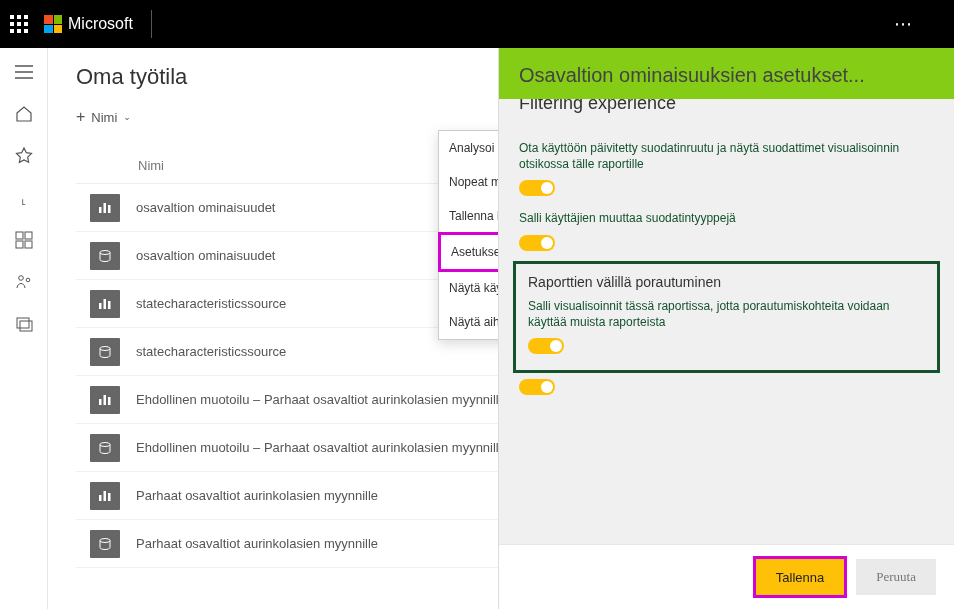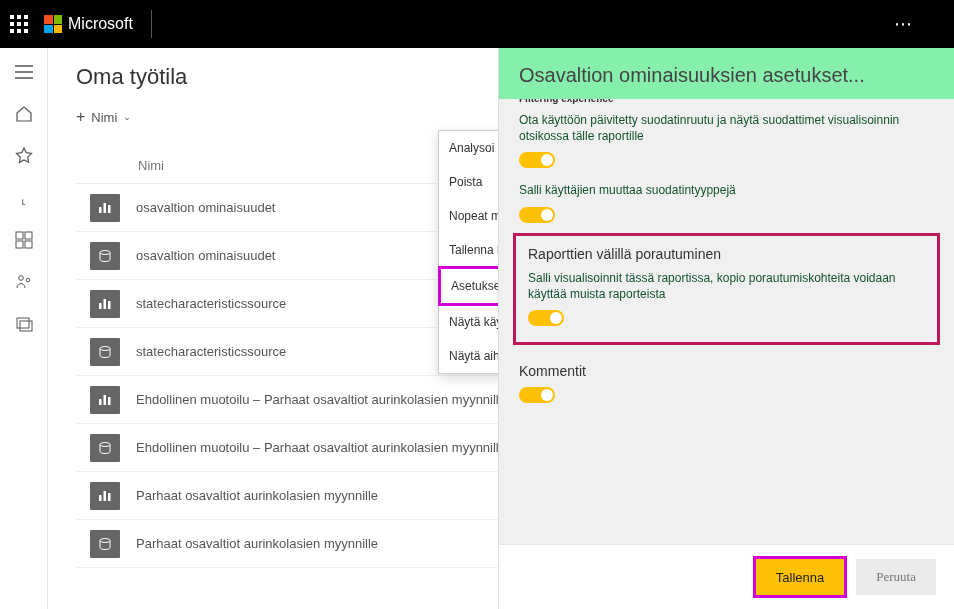--- a/index.html
+++ b/index.html
@@ -42,30 +42,30 @@
 
 
 .context-menu { position: absolute; left: 390px; top: 82px; width: 108px; background: #fff; border: 1px solid #ccc; box-shadow: 0 4px 12px rgba(0,0,0,.15); z-index: 5; }
 .context-menu .mi { padding: 10px 10px; font-size: 12px; color: #333; cursor: pointer; white-space: nowrap; overflow: hidden; text-overflow: clip; }
 .mi-hl { border: 3px solid #d400d4; margin: -1px; }
 
 .type-label { position:absolute; left: 470px; top: 344px; width: 60px; font-size:13px; color:#555; }
 
 
 .panel { position: absolute; right: 0; top: 48px; width: 456px; height: 561px; background: #f0f0f0; border-left: 1px solid #ddd; z-index: 8; display:flex; flex-direction:column; }
-.panel-header { background:#86efac; padding: 16px 20px 12px; font-size: 20px; color:#444; font-weight: 300; }
+.panel-header { background:#84cc16; padding: 16px 20px 12px; font-size: 20px; color:#444; font-weight: 300; }
 .panel-body { padding: 0 20px 12px; overflow:hidden; flex:1; background:#f0f0f0; }
-.section-title-cut { font-weight:700; color:#333; font-size:10px; margin-top:-4px; margin-bottom: 6px; position:relative; top:-2px;}
+.section-title-cut { font-weight:400; color:#333; font-size:18px; margin-top:-4px; margin-bottom: 24px; position:relative; top:-2px;}
 .section-title-cut::before{content:"";position:absolute;left:0;right:0;top:-6px;height:8px;background:#f0f0f0;}
 .section-title { font-weight: 400; color: #333; font-size: 14px; margin: 18px 0 8px; }
 .desc { font-size: 12px; color: #14532d; margin-bottom: 8px; line-height: 1.35; }
 .toggle { width: 36px; height: 16px; background: #ffc107; border-radius: 8px; position: relative; cursor: pointer; margin-bottom: 8px; }
 .toggle::after { content:""; position:absolute; right:2px; top:2px; width:12px; height:12px; background:#fff; border-radius:50%; }
 
-.drill-box { border: 3px solid #be185d; padding: 10px 12px 8px; margin: 10px -6px 6px; background:#f0f0f0; }
+.drill-box { border: 3px solid #14532d; padding: 10px 12px 8px; margin: 10px -6px 6px; background:#f0f0f0; }
 
 .panel-footer { background:#fff; padding: 14px 18px; display:flex; justify-content:flex-end; gap:12px; border-top:1px solid #e6e6e6; }
 .btn { padding: 10px 20px; font-size: 13px; cursor:pointer; border:none; }
 .btn-save { background: #ffc107; color:#222; }
 .btn-save-hl { outline:3px solid #d400d4; }
 .btn-cancel { background: #eaeaea; color:#777;font-family:Liberation Serif, serif; }
 
 svg { display:block; }
 </style>
 </head>
@@ -242,21 +242,20 @@
               <path d="M3 3.5v7c0 1.1 2.2 2 5 2s5-.9 5-2v-7" fill="none" stroke="#fff"></path>
             </svg>
           </div>
         <div class="name">Parhaat osavaltiot aurinkolasien myynnille</div>
       </div>
     </div>
 
     
     <div class="context-menu">
       <div class="mi">Analysoi Excelissä</div>
-      <div class="mi">Poista</div>
       <div class="mi">Nopeat merkitykselliset tiedot</div>
       <div class="mi">Tallenna kopio</div>
       <div class="mi mi-hl">Asetukset</div>
       <div class="mi">Näytä käyttö</div>
       <div class="mi">Näytä aiheeseen liittyvät</div>
     </div>
 
     <div class="type-label">Raportti</div>
   </div>
 </div>
@@ -266,24 +265,23 @@
   <div class="panel-body">
     <div class="section-title-cut">Filtering experience</div>
     <div class="desc">Ota käyttöön päivitetty suodatinruutu ja näytä suodattimet visualisoinnin otsikossa tälle raportille</div>
     <div class="toggle"></div>
 
     <div class="desc" style="margin-top:14px;">Salli käyttäjien muuttaa suodatintyyppejä</div>
     <div class="toggle"></div>
 
     <div class="drill-box">
       <div class="section-title" style="margin-top:0;">Raporttien välillä porautuminen</div>
-      <div class="desc">Salli visualisoinnit tässä raportissa, kopio porautumiskohteita voidaan käyttää muista raporteista</div>
+      <div class="desc">Salli visualisoinnit tässä raportissa, jotta porautumiskohteita voidaan käyttää muista raporteista</div>
       <div class="toggle"></div>
     </div>
 
-    <div class="section-title">Kommentit</div>
     <div class="toggle"></div>
   </div>
   <div class="panel-footer">
     <button class="btn btn-save btn-save-hl">Tallenna</button>
     <button class="btn btn-cancel">Peruuta</button>
   </div>
 </div>
 
 </body></html>

